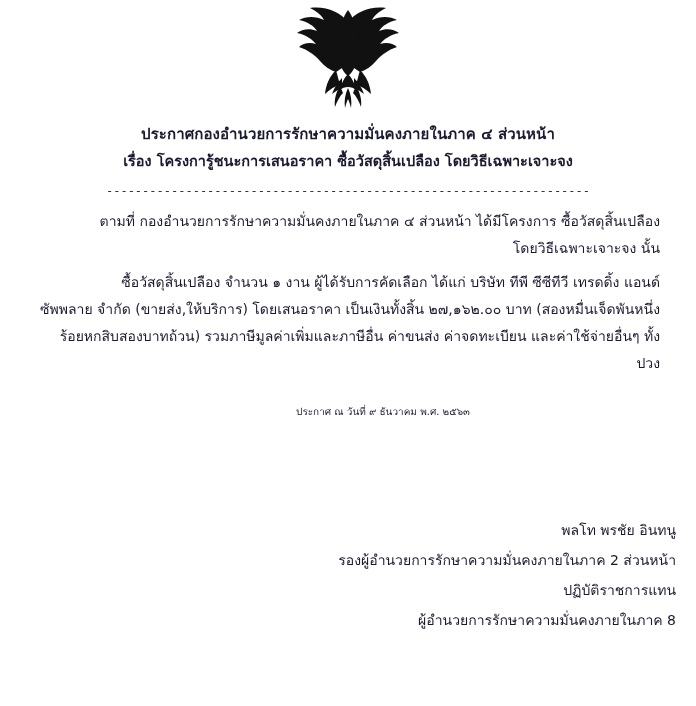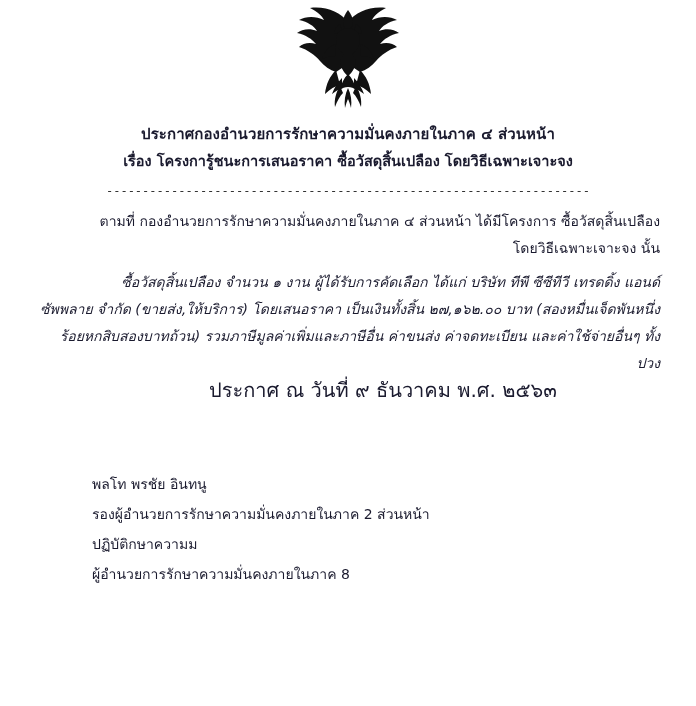--- a/index.html
+++ b/index.html
@@ -66,31 +66,31 @@
     font-size: 14px;
     line-height: 27px;
     text-align: right;
     text-indent: 0;
   }
   .para.indent {
     text-indent: 54px;
   }
   .para + .para {
     margin-top: 7px;
-    font-style: italic;
   }
   .date-line {
-    font-size: 20px;
+    font-size: 10px;
     line-height: 26px;
     text-align: center;
+    margin-top: 22px;
     padding-left: 70px;
   }
   .sign-block {
-    margin-top: 66px;
-    text-align: left;
+    margin-top: 90px;
+    text-align: right;
     padding-left: 72px;
   }
   .sign-line {
     font-size: 14px;
     line-height: 30px;
   }
   .sign-name {
     font-size: 14px;
     line-height: 30px;
   }
@@ -139,17 +139,17 @@
   <div class="body-block">
     <div class="para indent">ตามที่ กองอำนวยการรักษาความมั่นคงภายในภาค ๔ ส่วนหน้า ได้มีโครงการ ซื้อวัสดุสิ้นเปลือง โดยวิธีเฉพาะเจาะจง  นั้น</div>
     <div class="para indent">ซื้อวัสดุสิ้นเปลือง จำนวน ๑ งาน ผู้ได้รับการคัดเลือก ได้แก่ บริษัท ทีพี ซีซีทีวี เทรดดิ้ง แอนด์ ซัพพลาย จำกัด (ขายส่ง,ให้บริการ) โดยเสนอราคา เป็นเงินทั้งสิ้น ๒๗,๑๖๒.๐๐ บาท (สองหมื่นเจ็ดพันหนึ่งร้อยหกสิบสองบาทถ้วน) รวมภาษีมูลค่าเพิ่มและภาษีอื่น ค่าขนส่ง ค่าจดทะเบียน และค่าใช้จ่ายอื่นๆ ทั้งปวง</div>
   </div>
 
   <div class="date-line">ประกาศ ณ วันที่  ๙ ธันวาคม พ.ศ. ๒๕๖๓</div>
 
   <div class="sign-block">
     <div class="sign-name">พลโท พรชัย อินทนู</div>
     <div class="sign-line">รองผู้อำนวยการรักษาความมั่นคงภายในภาค 2 ส่วนหน้า</div>
-    <div class="sign-line">ปฏิบัติกษาความม</div>
+    <div class="sign-line">ปฏิบัติราชการแทน</div>
     <div class="sign-line">ผู้อำนวยการรักษาความมั่นคงภายในภาค 8</div>
   </div>
 
 </div>
 
 </body></html>

